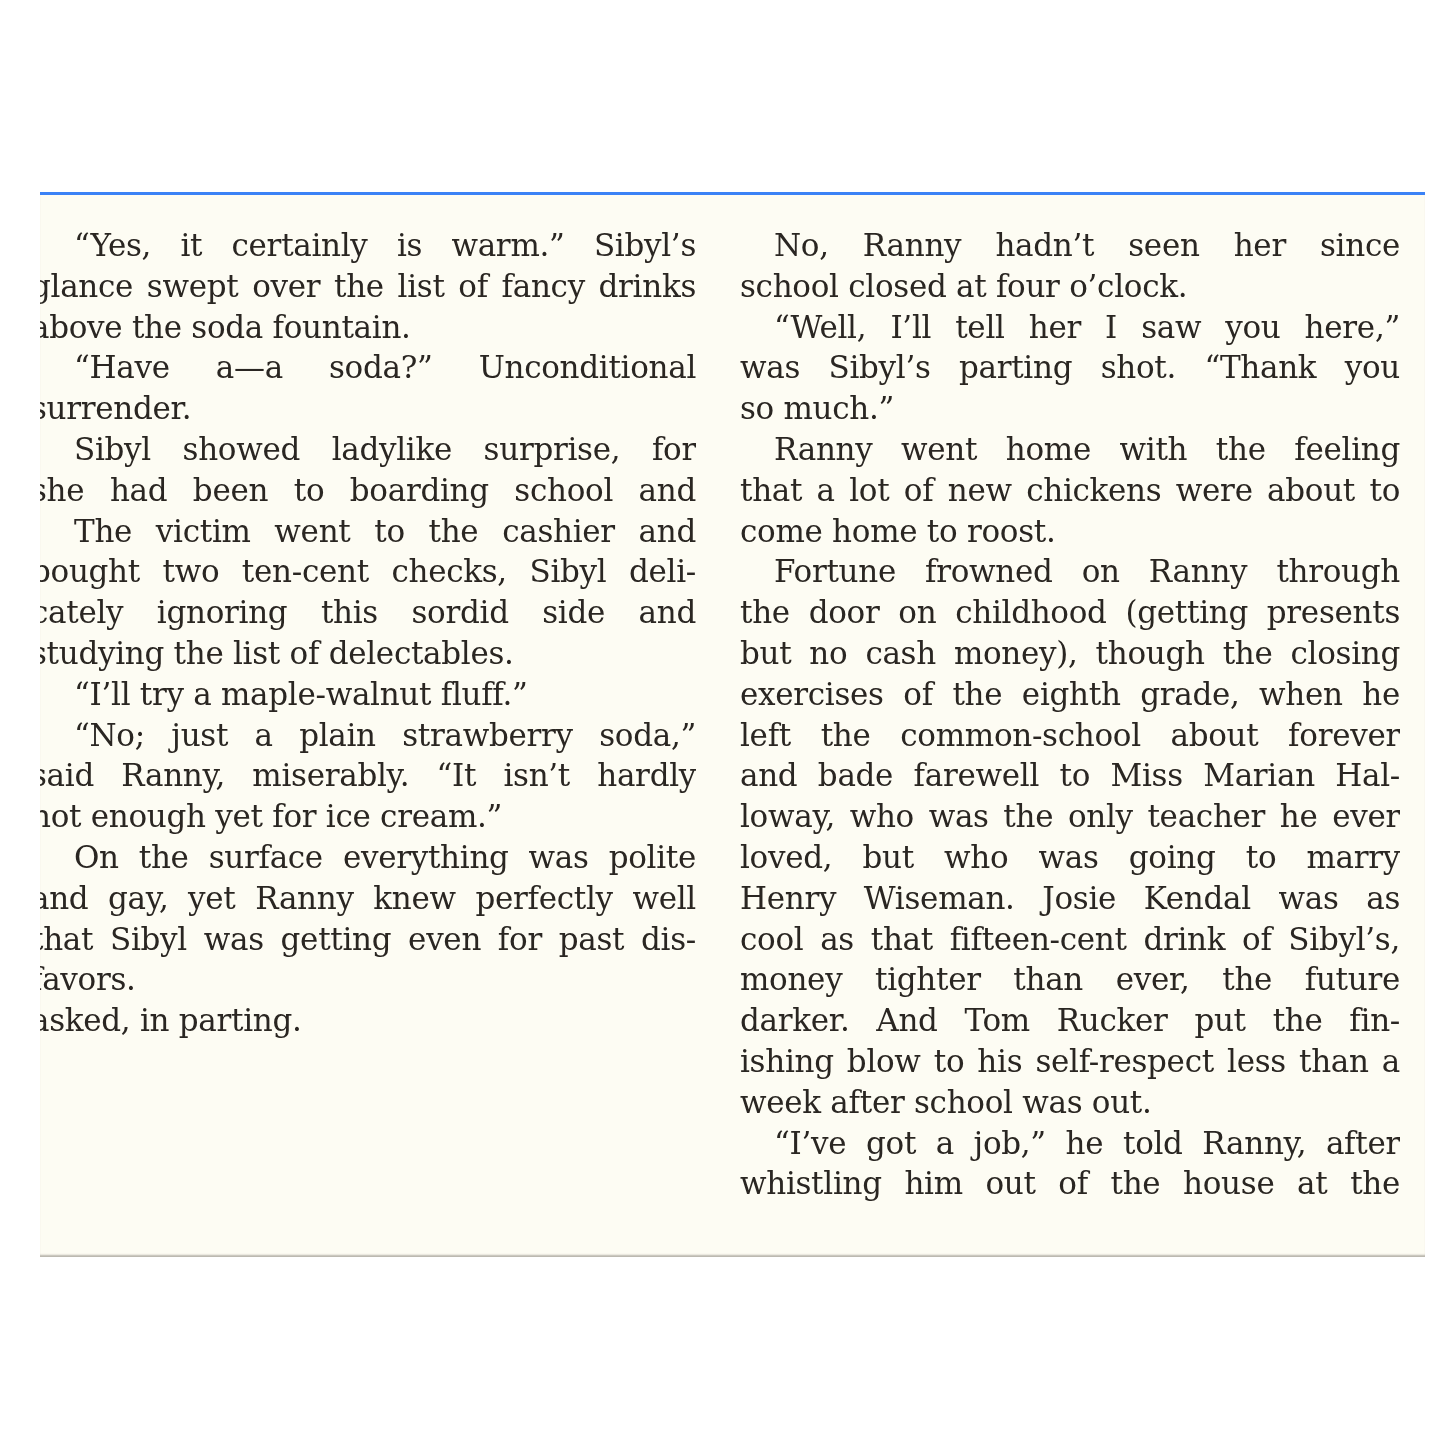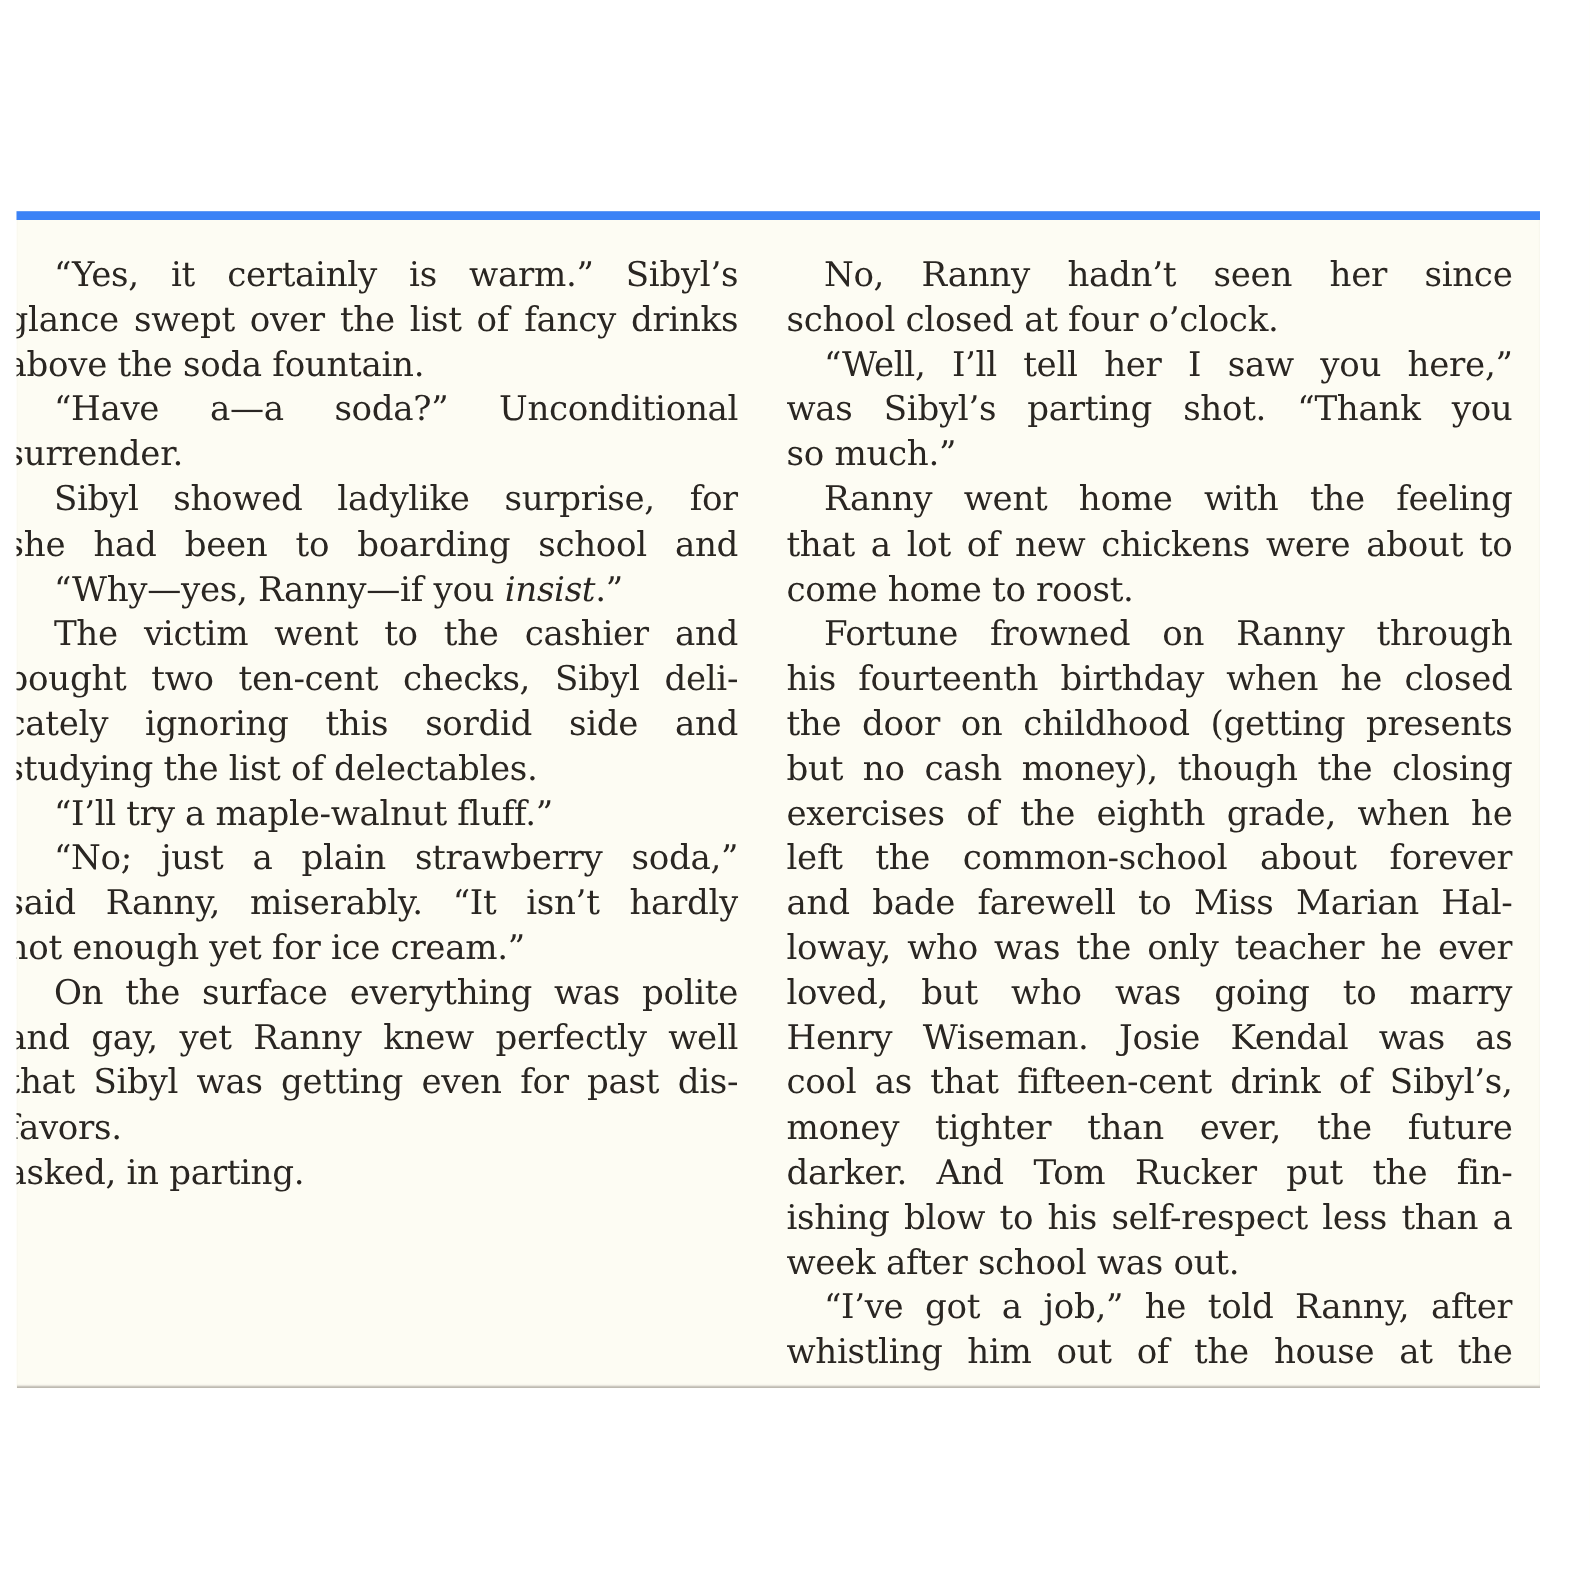--- a/index.html
+++ b/index.html
@@ -5,26 +5,26 @@
     html, body {
       margin: 0;
       padding: 0;
       width: 1445px;
       height: 1445px;
       background: #ffffff;
       overflow: hidden;
     }
     .page {
       position: absolute;
-      left: 15px;
+      left: 40px;
       top: 192px;
       width: 1385px;
       height: 1062px;
       background: #fdfcf3;
-      border-top: 8px solid #3b82f6;
+      border-top: 3px solid #3b82f6;
       box-shadow: inset 0 -3px 2px -1px rgba(60,50,40,0.35);
     }
     .col {
       position: absolute;
       top: 30px;
       font-family: "DejaVu Serif", "Liberation Serif", serif;
       font-size: 31px;
       line-height: 40.8px;
       color: #2a2622;
       text-align: justify;
@@ -62,21 +62,20 @@
 
 <div class="page">
   <div class="col col-left" id="left-col">
       <span class="line indent"><span>“Yes, it certainly is warm.”  Sibyl’s</span></span>
       <span class="line left-cut"><span>glance swept over the list of fancy drinks</span></span>
       <span class="line last left-cut"><span>above the soda fountain.</span></span>
       <span class="line indent"><span>“Have a—a soda?”  Unconditional</span></span>
       <span class="line last left-cut"><span>surrender.</span></span>
       <span class="line indent"><span>Sibyl showed ladylike surprise, for</span></span>
       <span class="line left-cut"><span>she had been to boarding school and</span></span>
-      <span class="line indent last"><span>“Why—yes, Ranny—if you </span><em>insist</em><span>.”</span></span>
       <span class="line indent"><span>The victim went to the cashier and</span></span>
       <span class="line left-cut"><span>bought two ten-cent checks, Sibyl deli-</span></span>
       <span class="line left-cut"><span>cately ignoring this sordid side and</span></span>
       <span class="line last left-cut"><span>studying the list of delectables.</span></span>
       <span class="line indent last"><span>“I’ll try a maple-walnut fluff.”</span></span>
       <span class="line indent"><span>“No; just a plain strawberry soda,”</span></span>
       <span class="line left-cut"><span>said Ranny, miserably.  “It isn’t hardly</span></span>
       <span class="line last left-cut"><span>hot enough yet for ice cream.”</span></span>
       <span class="line indent"><span>On the surface everything was polite</span></span>
       <span class="line left-cut"><span>and gay, yet Ranny knew perfectly well</span></span>
@@ -87,21 +86,20 @@
   <div class="col col-right" id="right-col">
       <span class="line indent"><span>No, Ranny hadn’t seen her since</span></span>
       <span class="line last"><span>school closed at four o’clock.</span></span>
       <span class="line indent"><span>“Well, I’ll tell her I saw you here,”</span></span>
       <span class="line"><span>was Sibyl’s parting shot.  “Thank you</span></span>
       <span class="line last"><span>so much.”</span></span>
       <span class="line indent"><span>Ranny went home with the feeling</span></span>
       <span class="line"><span>that a lot of new chickens were about to</span></span>
       <span class="line last"><span>come home to roost.</span></span>
       <span class="line indent"><span>Fortune frowned on Ranny through</span></span>
-      <span class="line"><span>his fourteenth birthday when he closed</span></span>
       <span class="line"><span>the door on childhood (getting presents</span></span>
       <span class="line"><span>but no cash money), though the closing</span></span>
       <span class="line"><span>exercises of the eighth grade, when he</span></span>
       <span class="line"><span>left the common-school about forever</span></span>
       <span class="line"><span>and bade farewell to Miss Marian Hal-</span></span>
       <span class="line"><span>loway, who was the only teacher he ever</span></span>
       <span class="line"><span>loved, but who was going to marry</span></span>
       <span class="line"><span>Henry Wiseman.  Josie Kendal was as</span></span>
       <span class="line"><span>cool as that fifteen-cent drink of Sibyl’s,</span></span>
       <span class="line"><span>money tighter than ever, the future</span></span>

